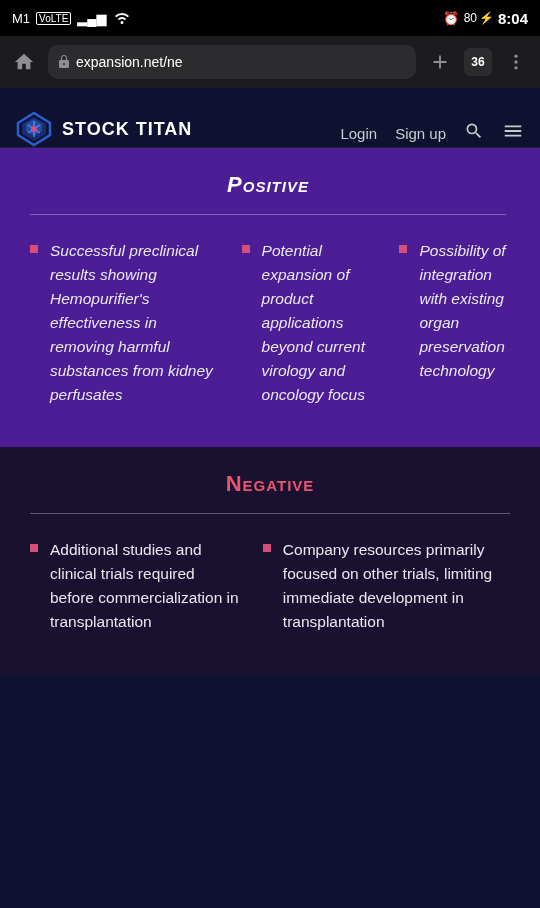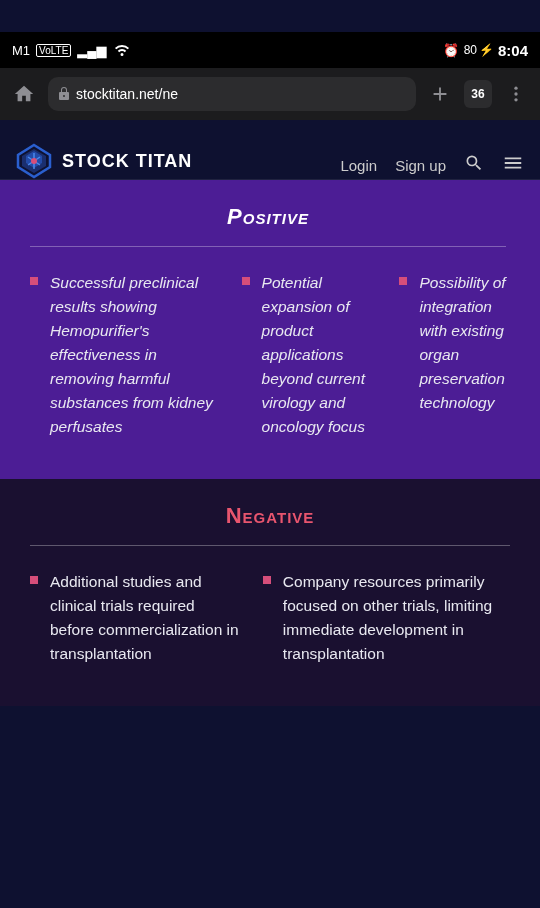--- a/index.html
+++ b/index.html
@@ -18,21 +18,20 @@
       width: 100%;
       height: 36px;
       background: #000;
       display: flex;
       align-items: center;
       justify-content: space-between;
       padding: 0 12px;
       color: #fff;
       font-size: 13px;
       font-weight: 500;
-      margin-top: 32px;
     }
     .status-left {
       display: flex;
       align-items: center;
       gap: 6px;
     }
     .status-right {
       display: flex;
       align-items: center;
       gap: 4px;
@@ -261,21 +260,21 @@
     <svg width="22" height="22" viewBox="0 0 24 24" fill="#8e8e93">
       <path d="M10 20v-6h4v6h5v-8h3L12 3 2 12h3v8z"></path>
     </svg>
   </div>
   <div class="browser-url-bar">
     <span class="url-lock-icon">
       <svg width="12" height="14" viewBox="0 0 12 14" fill="#8e8e93">
         <path d="M10 6H9V4a3 3 0 0 0-6 0v2H2a1 1 0 0 0-1 1v6a1 1 0 0 0 1 1h8a1 1 0 0 0 1-1V7a1 1 0 0 0-1-1zm-4 5a1 1 0 1 1 0-2 1 1 0 0 1 0 2zm2-5H4V4a2 2 0 0 1 4 0v2z"></path>
       </svg>
     </span>
-    <span style="color:#fff; font-size:14px;">stocktitan.net/ne</span>
+    <span style="color:#fff; font-size:14px;">expansion.net/ne</span>
   </div>
   <div class="browser-actions">
     <div class="browser-add-btn">
       <svg width="22" height="22" viewBox="0 0 24 24" fill="#8e8e93">
         <path d="M19 13h-6v6h-2v-6H5v-2h6V5h2v6h6v2z"></path>
       </svg>
     </div>
     <div class="browser-tabs-btn">
       <span>36</span>
     </div>

